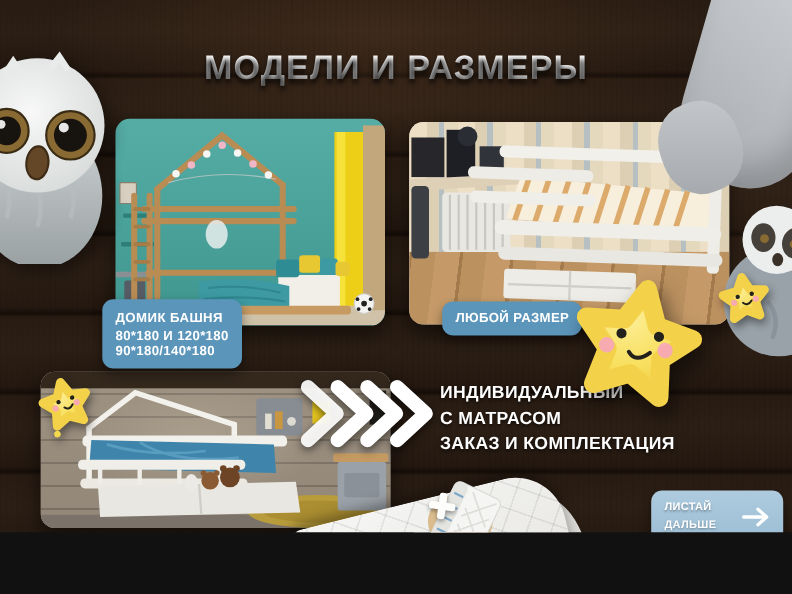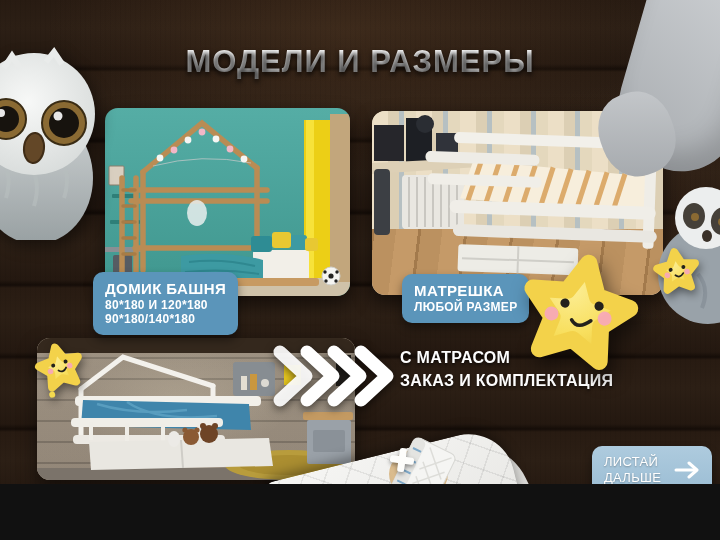--- a/index.html
+++ b/index.html
@@ -38,38 +38,38 @@
     background:repeating-linear-gradient(97deg,#a37a4c 0 3px,#bb9160 3px 24px,#c59a68 24px 46px);}
   #photo3{left:37px;top:338px;width:318px;height:142px;background:#9b8f80;}
   .p3-wall{position:absolute;inset:0;
     background:
       radial-gradient(ellipse 150px 70px at 45% 45%, rgba(255,244,214,.18), transparent 75%),
       repeating-linear-gradient(180deg,#a2968637 0 19px,#00000028 19px 21px),
       linear-gradient(180deg,#9d9181,#8e8274);}
   
   .badge{position:absolute;z-index:4;background:#5b95ba;border-radius:10px;
     color:#fff;padding:8px 12px 9px;box-shadow:0 5px 10px rgba(0,0,0,.4);}
-  .badge .lbl{font-size:15px;font-weight:800;letter-spacing:.4px;line-height:18px;}
+  .badge .lbl{font-size:12px;font-weight:800;letter-spacing:.4px;line-height:18px;}
   .badge .sz{font-size:12px;font-weight:700;letter-spacing:.3px;line-height:14px;}
   #badge1{left:93px;top:272px;}
   #badge2{left:402px;top:274px;}
   #badge3{left:90px;top:464px;}
   
   .note{position:absolute;left:400px;top:346px;z-index:6;color:#fdfdfd;
     font-size:16px;font-weight:800;letter-spacing:.3px;line-height:23.2px;
     text-shadow:0 2px 3px rgba(0,0,0,.6);}
   
   .chevrons{position:absolute;left:270px;top:343px;z-index:5;
     filter:drop-shadow(0 3px 4px rgba(0,0,0,.55));}
   
   .next-btn{position:absolute;left:592px;top:446px;width:120px;height:48px;z-index:6;
     background:linear-gradient(#aecbde,#9bbdd4);border-radius:10px;
     display:flex;align-items:center;justify-content:space-between;padding:0 12px;
     box-shadow:0 5px 10px rgba(0,0,0,.45);cursor:pointer;box-sizing:border-box;}
-  .next-btn .txt{color:#fff;font-size:13px;font-weight:400;line-height:16px;
+  .next-btn .txt{color:#fff;font-size:10px;font-weight:700;line-height:16px;
     letter-spacing:.3px;text-shadow:0 1px 2px rgba(0,0,0,.3);}
   
   .avito{position:absolute;left:608px;top:499px;z-index:6;opacity:.92;}
   
   .decor{position:absolute;z-index:5;}
   .pillow-tr{position:absolute;left:630px;top:-40px;width:122px;height:212px;z-index:5;
     background:linear-gradient(205deg,#d0d3d6,#a6aaae);border-radius:50px 38px 62px 72px;
     transform:rotate(16deg);box-shadow:inset -12px -16px 26px rgba(0,0,0,.18);}
   .pillow-tr2{position:absolute;left:600px;top:92px;width:74px;height:84px;z-index:5;
     background:linear-gradient(200deg,#c6c9cc,#a3a7ab);border-radius:45%;
@@ -237,21 +237,20 @@
       <rect x="276" y="92" width="32" height="22" rx="2" fill="#8a9198"></rect>
     </svg>
   </div>
 
   <div class="badge" id="badge1">
     <div class="lbl">ДОМИК БАШНЯ</div>
     <div class="sz">80*180 И 120*180</div>
     <div class="sz">90*180/140*180</div>
   </div>
   <div class="badge" id="badge2">
-    <div class="lbl">МАТРЕШКА</div>
     <div class="sz">ЛЮБОЙ РАЗМЕР</div>
   </div>
 
   <div class="quilt-under"></div>
   <div class="quilt"></div>
   <div class="sand-circle"></div>
   <svg class="decor" style="left:384px;top:436px;z-index:4;" width="72" height="82" viewBox="0 0 72 82">
     <g transform="rotate(26 36 41)">
       <rect x="14" y="6" width="46" height="62" rx="6" fill="#f5f5f3" stroke="#d8d8d4"></rect>
       <rect x="14" y="6" width="13" height="62" rx="6" fill="#e4e4e1"></rect>
@@ -276,20 +275,21 @@
   <svg class="chevrons" width="134" height="66" viewBox="0 0 134 66">
     <g stroke="#ffffff" stroke-width="13" stroke-linecap="round" stroke-linejoin="round" fill="none">
       <path d="M10,9 L36,33 L10,57" opacity=".92"></path>
       <path d="M37,9 L63,33 L37,57"></path>
       <path d="M64,9 L90,33 L64,57"></path>
       <path d="M91,9 L117,33 L91,57"></path>
     </g>
   </svg>
 
   <div class="note">
+    <div>ИНДИВИДУАЛЬНЫЙ</div>
     <div>С МАТРАСОМ</div>
     <div>ЗАКАЗ И КОМПЛЕКТАЦИЯ</div>
   </div>
 
   <div class="pillow-tr"></div>
   <div class="pillow-tr2"></div>
 
   <svg class="decor" style="left:-16px;top:22px;z-index:5;filter:drop-shadow(4px 6px 8px rgba(0,0,0,.45));" width="122" height="218" viewBox="0 0 122 218">
     <defs>
       <radialGradient id="gOwlHead" cx="45%" cy="40%" r="70%">

